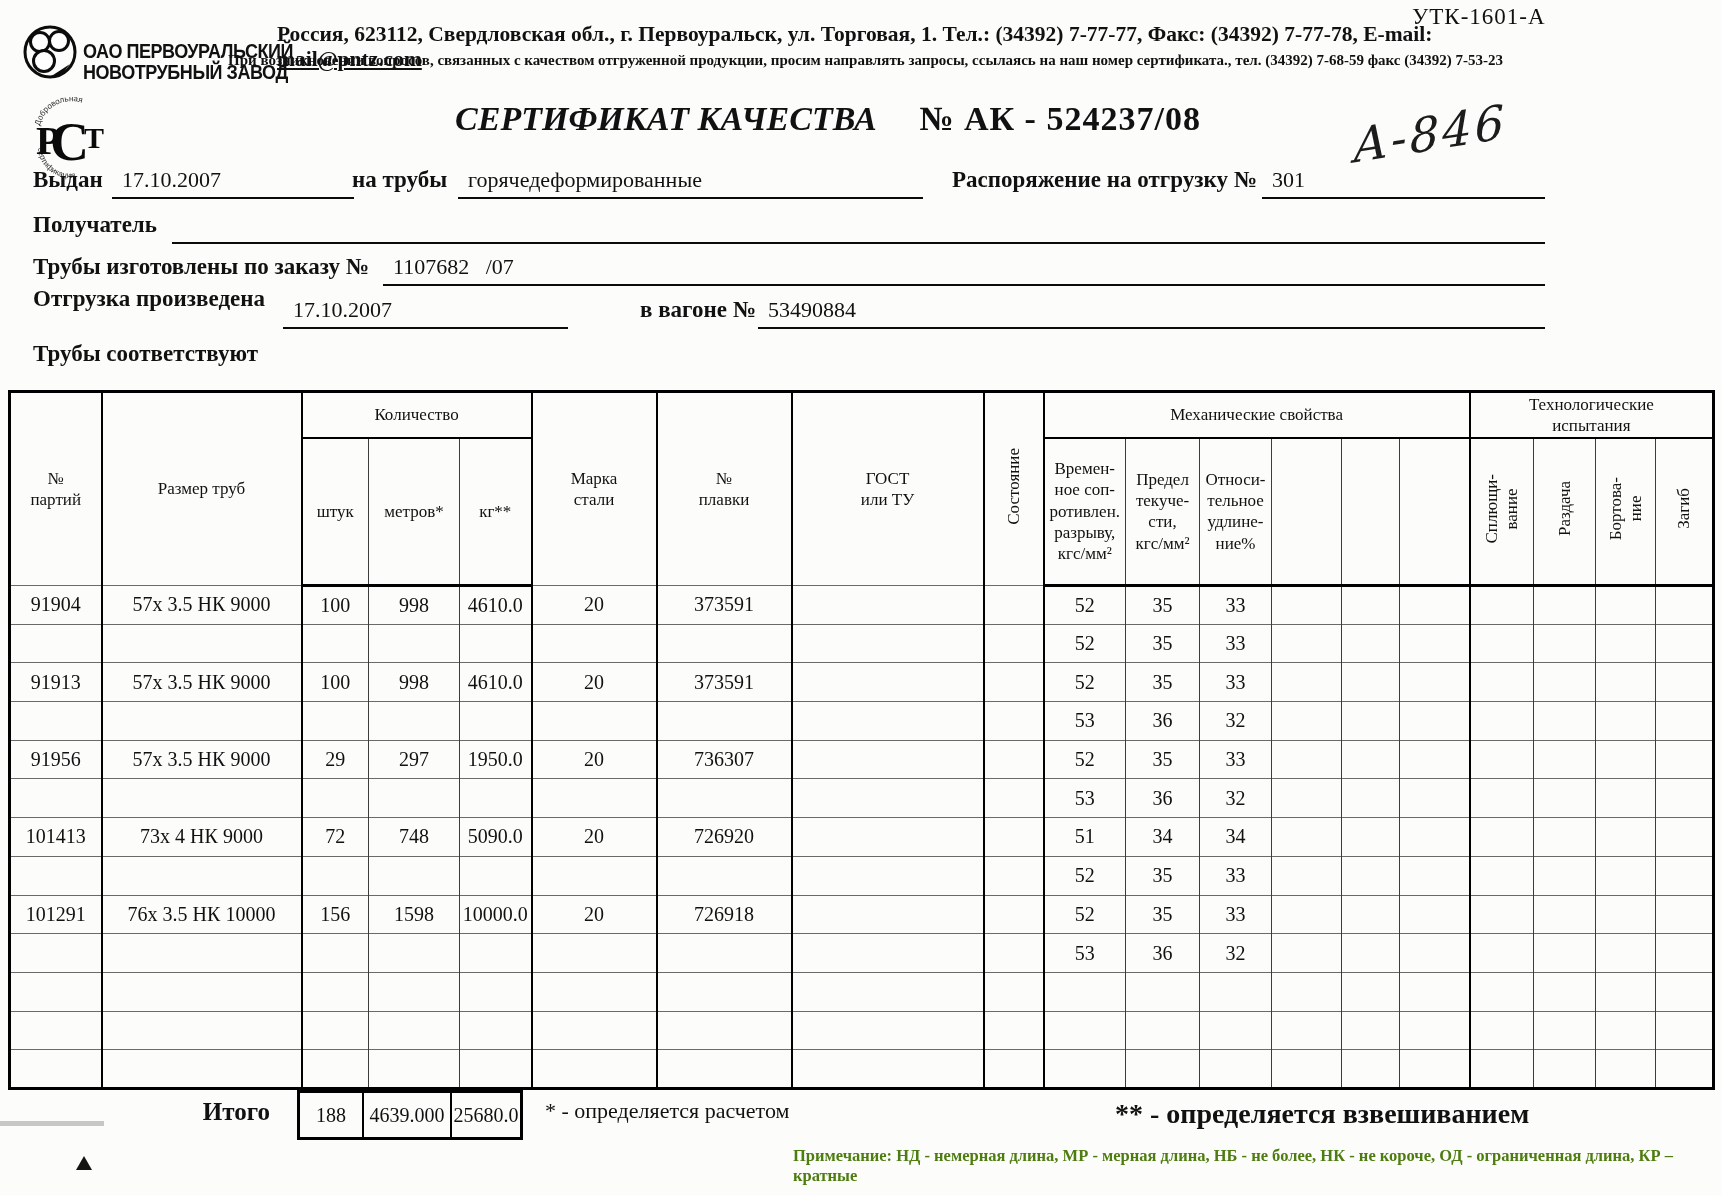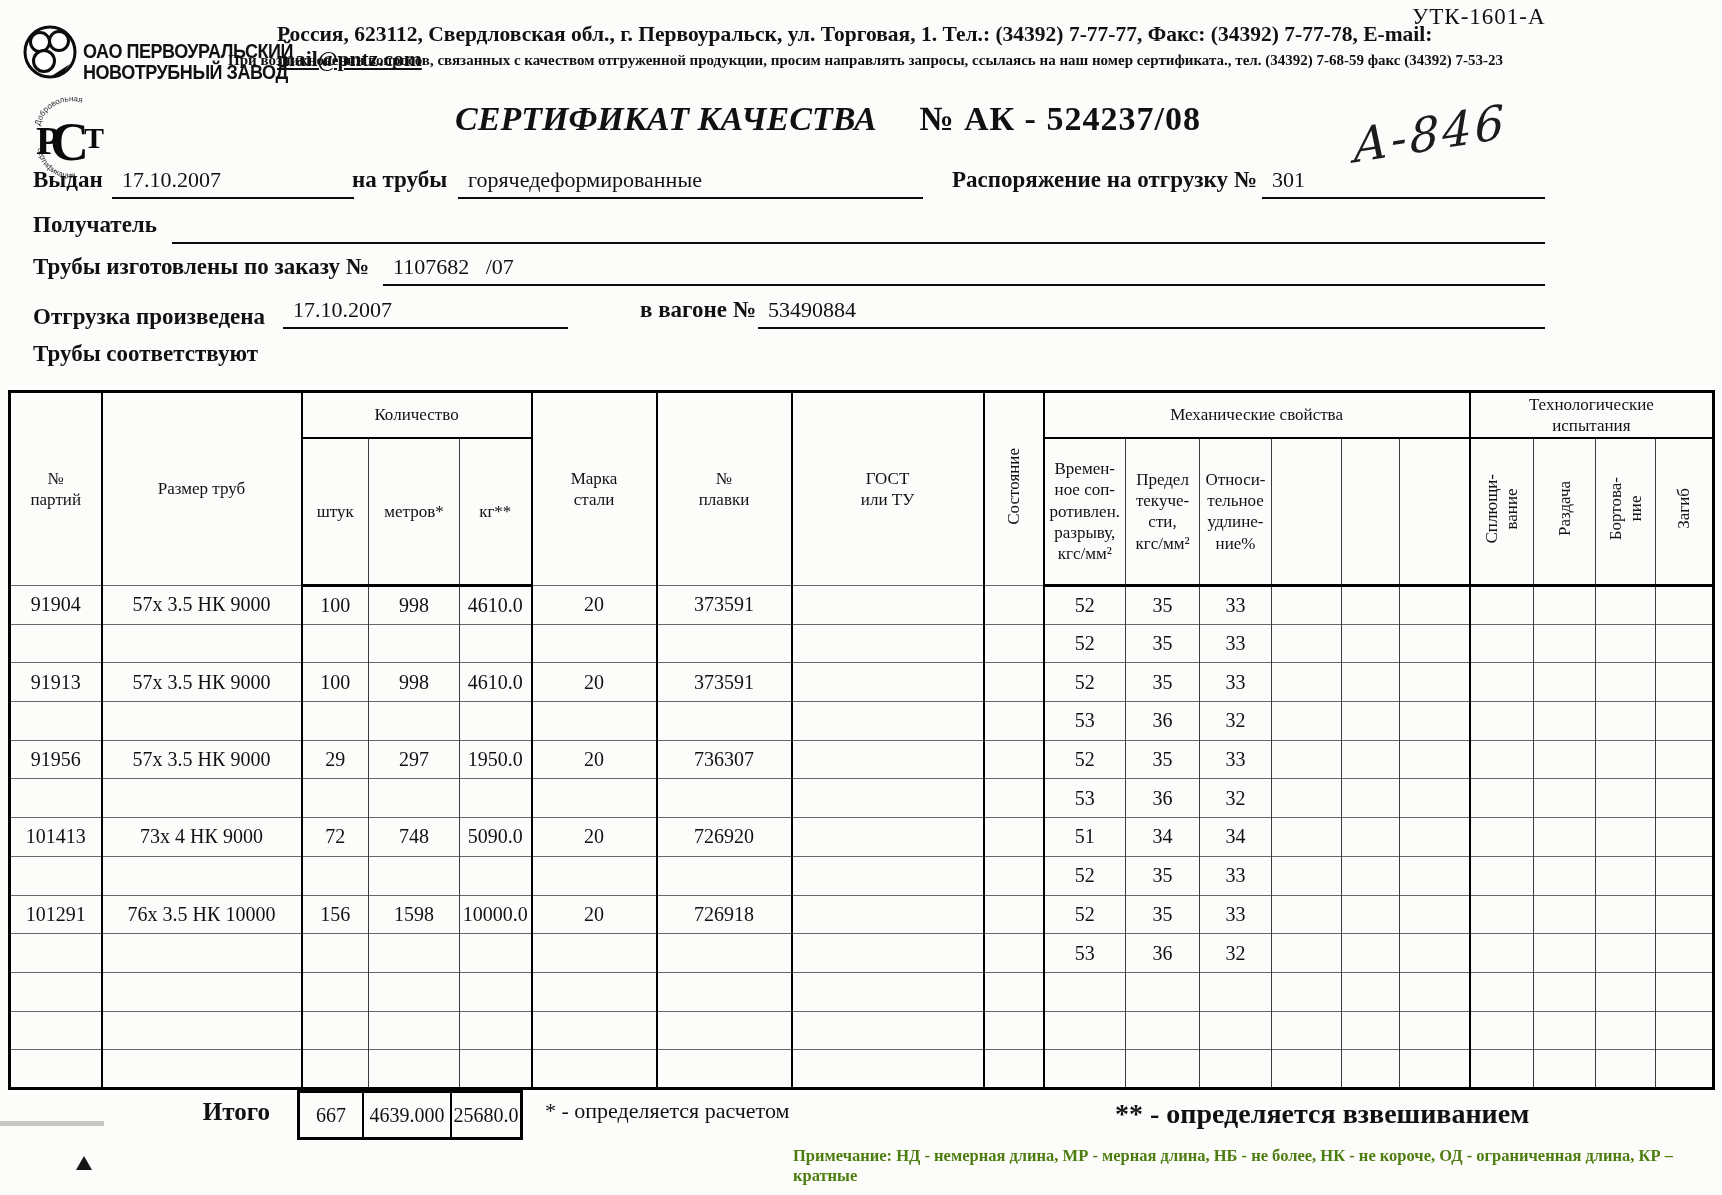--- a/index.html
+++ b/index.html
@@ -123,21 +123,21 @@
   <div class="f-value" style="top:167px;left:458px;width:455px;">горячедеформированные</div>
   <div class="f-label" style="top:167px;left:952px;">Распоряжение на отгрузку №</div>
   <div class="f-value" style="top:167px;left:1262px;width:273px;">301</div>
 
   <div class="f-label" style="top:212px;left:33px;">Получатель</div>
   <div class="f-value" style="top:212px;left:172px;width:1363px;"></div>
 
   <div class="f-label" style="top:254px;left:33px;">Трубы изготовлены по заказу №</div>
   <div class="f-value" style="top:254px;left:383px;width:1152px;">1107682   /07</div>
 
-  <div class="f-label" style="top:304px;left:33px;">Отгрузка произведена</div>
+  <div class="f-label" style="top:286px;left:33px;">Отгрузка произведена</div>
   <div class="f-value" style="top:297px;left:283px;width:275px;">17.10.2007</div>
   <div class="f-label" style="top:297px;left:640px;">в вагоне №</div>
   <div class="f-value" style="top:297px;left:758px;width:777px;">53490884</div>
 
   <div class="f-label" style="top:341px;left:33px;">Трубы соответствуют</div>
 
   <table class="cert">
     <colgroup>
       <col style="width:92px">
         <col style="width:200px">
@@ -476,21 +476,21 @@
           <td class="bl2"></td>
           <td></td>
           <td></td>
           <td></td>
         </tr>
       </tbody>
   </table>
 
   <div class="total-label">Итого</div>
   <div class="total-box">
-    <div class="cell c1">667</div>
+    <div class="cell c1">188</div>
     <div class="cell c2">4639.000</div>
     <div class="cell c3">25680.0</div>
   </div>
   <div class="fn-calc">* - определяется расчетом</div>
   <div class="fn-weigh">** - определяется взвешиванием</div>
   <div class="note">Примечание: НД - немерная длина, МР - мерная длина, НБ - не более, НК - не короче, ОД - ограниченная длина, КР – кратные</div>
 
   <div class="scan-dash"></div>
   <div class="scan-mark"></div>
 

